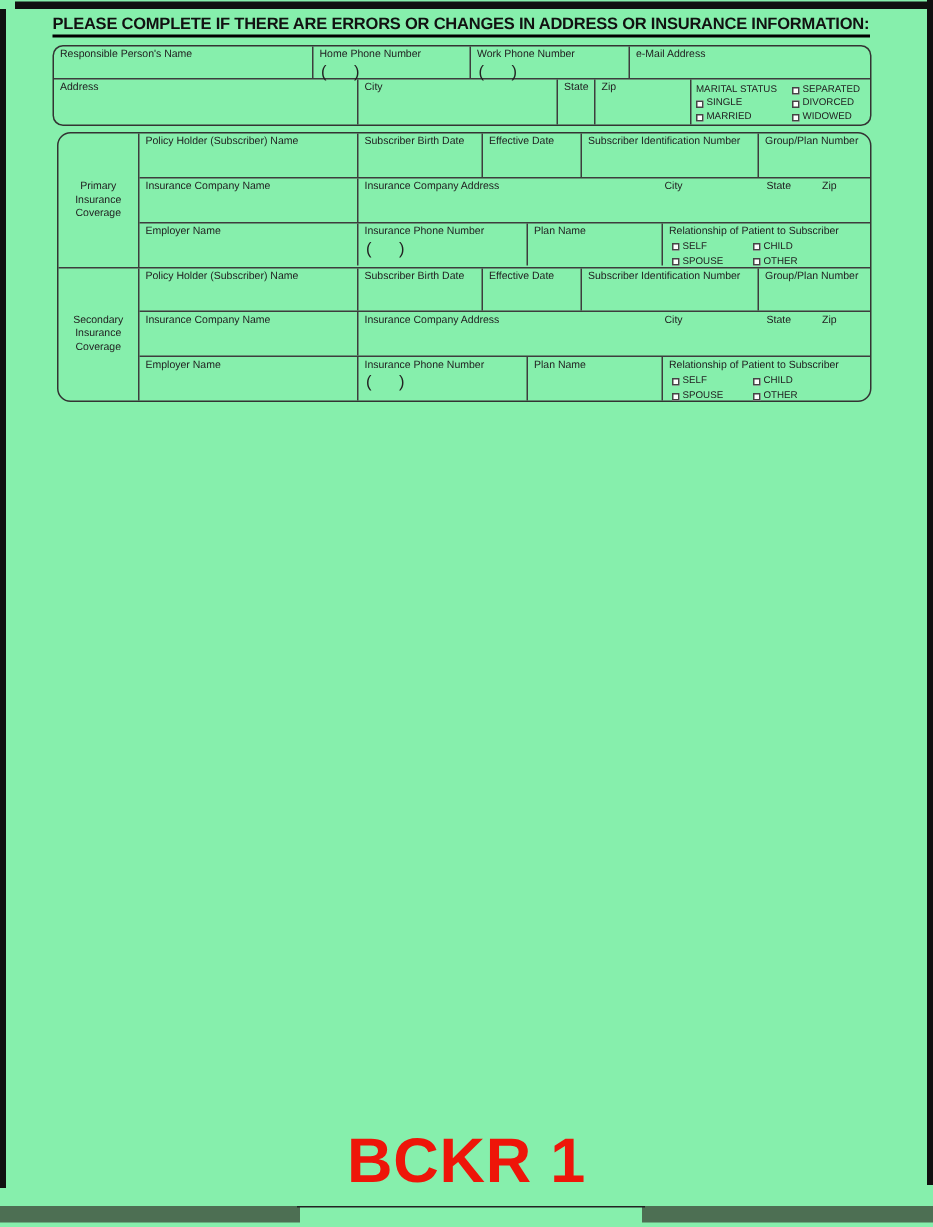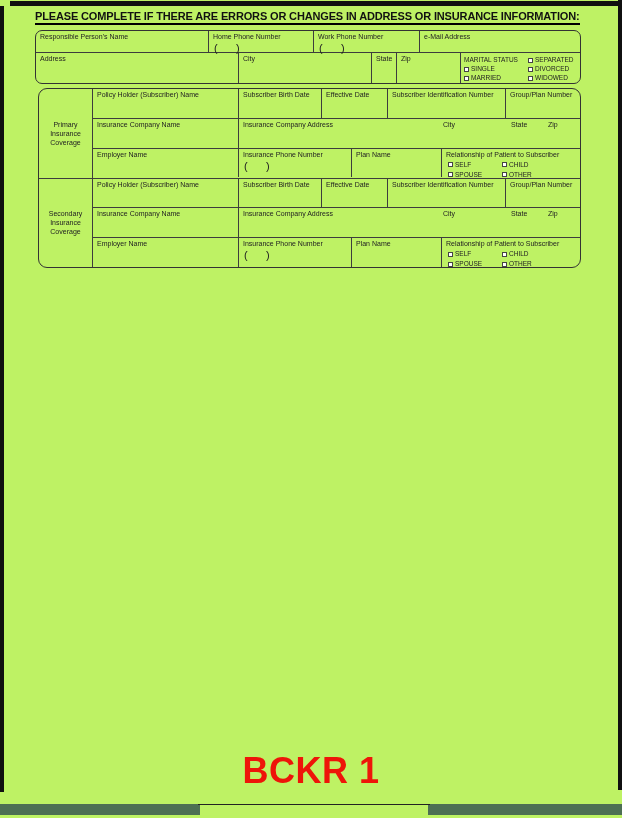--- a/index.html
+++ b/index.html
@@ -2,21 +2,21 @@
 <html style="--scan-green: #4d6f53; --footer-red: #ee1509;"><head>
 <meta charset="utf-8">
 <style>
   :root{
     --line:#3d3d3d;
     --scan-green:#4d6f53;
     --footer-red:#ee1509;
   }
   html,body{margin:0;padding:0;background:#fff;}
   .page{
-    position:relative;width:622px;height:818px;background:#bef264;
+    position:relative;width:622px;height:818px;background:#86efac;
     font-family:"Liberation Sans",sans-serif;color:#1a1a1a;overflow:hidden;
   }
   
   .scan-top{position:absolute;left:10px;top:1px;width:612px;height:5px;background:#101010;}
   .scan-left{position:absolute;left:0;top:6px;width:4px;height:786px;background:#101010;}
   .scan-right{position:absolute;right:0;top:0;width:4px;height:790px;background:#101010;}
   .scan-green-left{position:absolute;left:0;top:804px;width:200px;height:11px;background:var(--scan-green);}
   .scan-green-right{position:absolute;left:428px;top:804px;width:194px;height:11px;background:var(--scan-green);}
   .scan-bottom-line{position:absolute;left:198px;top:804px;width:232px;height:1px;background:#222;}
 
@@ -74,21 +74,21 @@
   .addr-city{position:absolute;left:200px;top:0;}
   .addr-state{position:absolute;left:268px;top:0;}
   .addr-zip{position:absolute;left:305px;top:0;}
 
   .rel-cols{display:flex;padding:2px 0 0 6px;}
   .rel-col{display:flex;flex-direction:column;gap:2px;width:54px;}
 
   
   .footer-code{
     position:absolute;left:0;right:0;top:750px;text-align:center;
-    font-size:36px;font-weight:bold;letter-spacing:0.5px;color:var(--footer-red);
+    font-size:42px;font-weight:bold;letter-spacing:0.5px;color:var(--footer-red);
   }
 </style>
 </head>
 <body>
 
 <div class="page">
 
   <div class="scan-top"></div>
   <div class="scan-left"></div>
   <div class="scan-right"></div>

